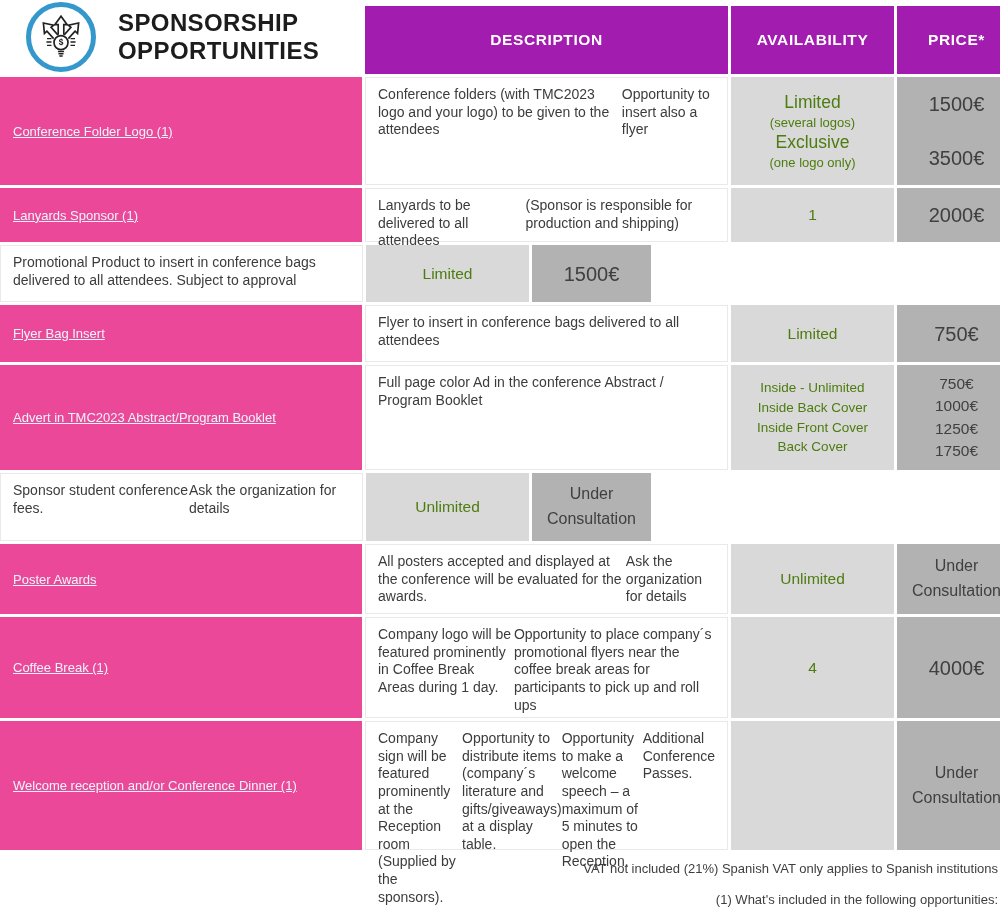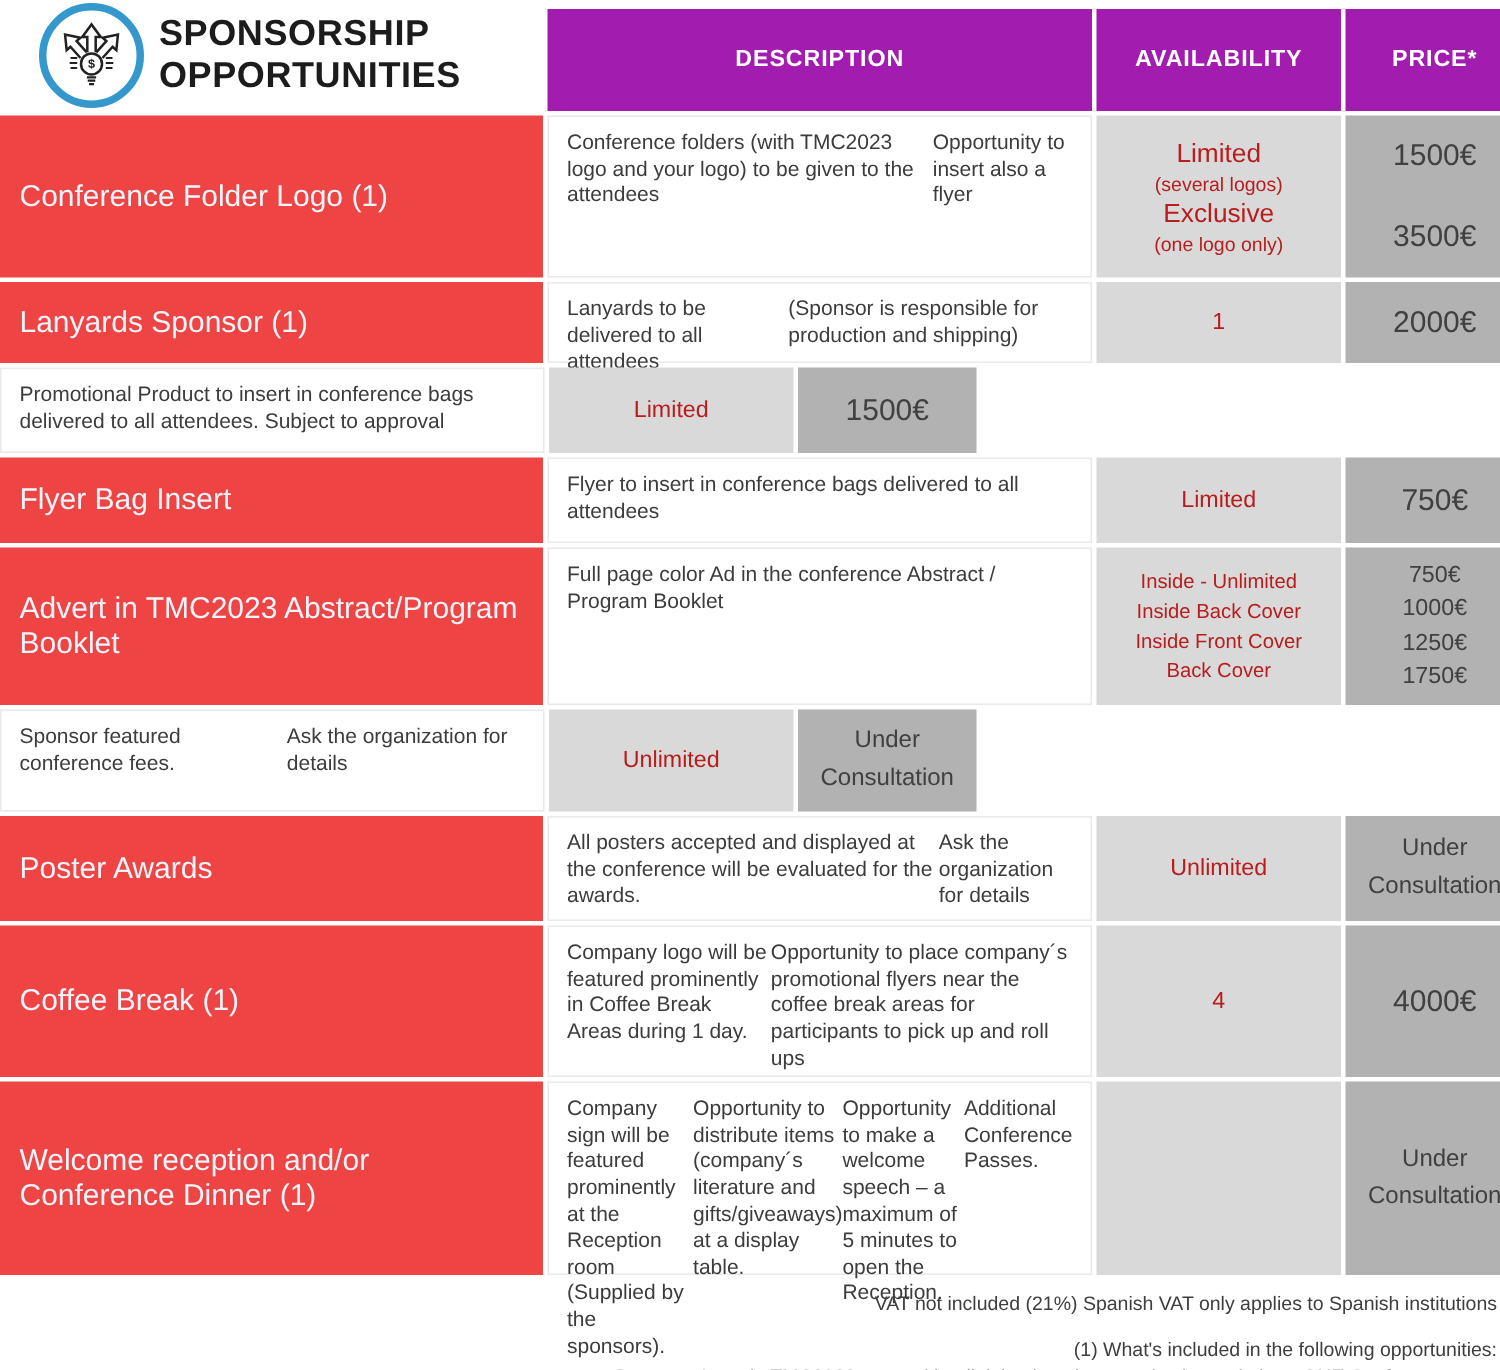--- a/index.html
+++ b/index.html
@@ -24,44 +24,44 @@
 
   
   .header-row { height: 74px; }
   .brand-cell { background: #ffffff; display: flex; align-items: center; padding-left: 26px; }
   .logo-circle {
     width: 70px; height: 70px; flex-shrink: 0;
     border: 5px solid #3598cc; border-radius: 50%;
     display: flex; align-items: center; justify-content: center;
   }
   .brand-title {
-    margin-left: 10px;
+    margin-left: 22px;
     font-size: 24px; font-weight: bold; color: #1c1c1c;
     line-height: 1.17; letter-spacing: 0.4px;
   }
   .head-cell {
     align-self: flex-end; height: 68px;
     background: #a21caf; color: #ffffff;
     display: flex; align-items: center; justify-content: center;
     font-weight: bold; font-size: 15.5px; letter-spacing: 0.6px;
   }
 
   
   .label-cell {
-    background: #ef4444; color: #eef5fa;
+    background: #ec4899; color: #eef5fa;
     display: flex; align-items: center;
-    padding: 8px 10px 8px 13px; font-size: 20px;
+    padding: 8px 10px 8px 13px; font-size: 13px; text-decoration: underline;
   }
   .desc-cell {
     background: #ffffff; border: 1px solid #e9e9e9;
     display: flex; flex-direction: row; justify-content: center;
     padding: 8px 12px; font-size: 14px; color: #3c3c3c; line-height: 1.26;
   }
   .avail-cell {
-    background: #d9d9d9; color: #b91c1c;
+    background: #d9d9d9; color: #4d7c0f;
     display: flex; flex-direction: column; align-items: center; justify-content: center;
     text-align: center; font-size: 15.5px; padding: 4px;
   }
   .price-cell {
     background: #b2b2b2; color: #404040;
     display: flex; flex-direction: column; align-items: center; justify-content: center;
     text-align: center; font-size: 20px; line-height: 1.4; padding: 4px 8px;
   }
 
   .avail-line.lg   { font-size: 17.5px; }
@@ -206,21 +206,21 @@
         </div>
         <div class="cell price-cell">
           <div class="price-line">750€</div>
           <div class="price-line">1000€</div>
           <div class="price-line">1250€</div>
           <div class="price-line">1750€</div>
         </div>
       </div>
       <div class="row r5">
         <div class="cell desc-cell">
-          <div class="desc-line">Sponsor featured conference fees.</div>
+          <div class="desc-line">Sponsor student conference fees.</div>
           <div class="desc-line">Ask the organization for details</div>
         </div>
         <div class="cell avail-cell">
           <div class="avail-line">Unlimited</div>
         </div>
         <div class="cell price-cell">
           <div class="price-line">Under Consultation</div>
         </div>
       </div>
       <div class="row r6">

